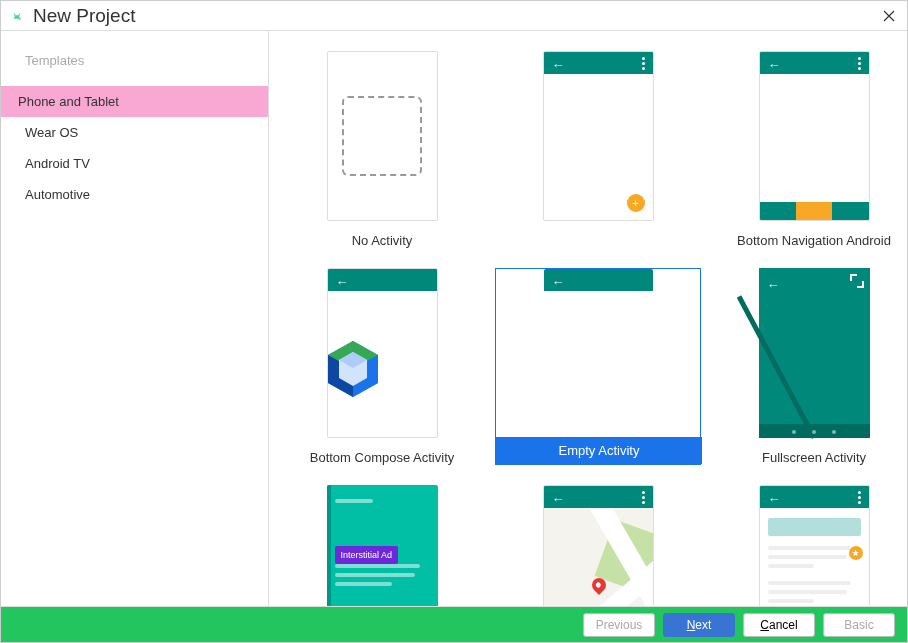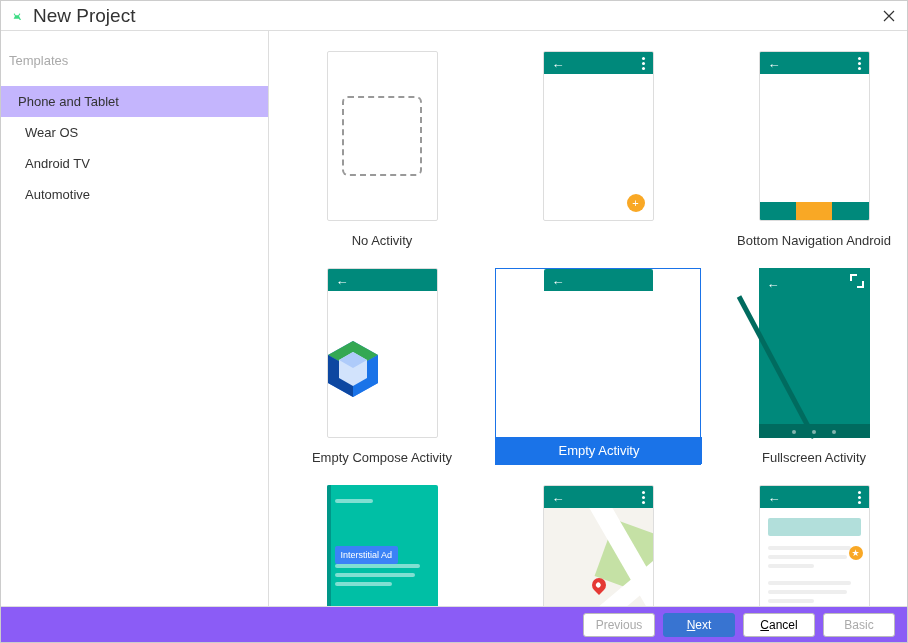--- a/index.html
+++ b/index.html
@@ -5,23 +5,23 @@
 * { margin: 0; padding: 0; box-sizing: border-box; }
 body { font-family: "Segoe UI", Arial, sans-serif; font-size: 13px; color: #333; background: #fff; width: 908px; height: 643px; overflow: hidden; border: 1px solid #ccc; }
 
 .titlebar { height: 30px; display: flex; align-items: center; padding: 0 8px; border-bottom: 1px solid #ddd; }
 .titlebar .logo { width: 16px; height: 16px; margin-right: 8px; }
 .titlebar .title { flex: 1; font-size: 19px; }
 .titlebar .close { width: 20px; height: 20px; display: flex; align-items: center; justify-content: center; cursor: pointer; }
 
 .main { display: flex; height: 575px; }
 .sidebar { width: 268px; border-right: 1px solid #ddd; padding-top: 22px; }
-.sidebar-header { color: #aaa; padding: 0 8px 18px; font-size: 13px; }
+.sidebar-header { color: #aaa; padding: 0 24px 18px; font-size: 13px; }
 .sidebar-item { padding: 8px 24px; cursor: pointer; font-size: 13px; }
-.sidebar-item.selected { background: #c4b5fd; padding-left: 17px; }
+.sidebar-item.selected { background: #f9a8d4; padding-left: 17px; }
 
 .content { flex: 1; overflow-y: auto; padding: 20px 10px 10px 10px; }
 .grid { display: grid; grid-template-columns: repeat(3, 1fr); gap: 10px 10px; }
 .card { display: flex; flex-direction: column; align-items: center; cursor: pointer; }
 .thumb-wrap { width: 206px; }
 .thumb { width: 111px; height: 170px; margin: 0 auto; border: 1px solid #ddd; border-radius: 2px; background: #fff; overflow: hidden; position: relative; }
 .card.selected .thumb-wrap { border: 1px solid #1a73e8; width: 206px; padding: 0; }
 .card.selected .thumb { margin: 0 auto; border: none; width: 109px; height: 168px; }
 .card-label { text-align: center; padding: 12px 4px 10px; font-size: 13px; color: #333; }
 .card.selected .card-label { background: #1a73e8; color: #fff; width: 206px; padding: 6px 4px; margin-top: 0; }
@@ -41,37 +41,37 @@
 .compose-logo { width: 50px; height: 56px; margin: 50px auto; position: relative; }
 
 .fullscreen-thumb { background: #00897b; position: relative; width: 111px; height: 170px; }
 .fullscreen-thumb .back { position: absolute; top: 8px; left: 8px; color: #fff; }
 .fullscreen-thumb .navdots { position: absolute; bottom: 4px; left: 0; right: 0; display: flex; justify-content: center; gap: 16px; }
 .fullscreen-thumb .navdots span { width: 4px; height: 4px; background: rgba(255,255,255,0.5); border-radius: 50%; }
 .fullscreen-thumb .navbar { position: absolute; bottom: 0; left: 0; right: 0; height: 14px; background: #006b5f; }
 
 .interstitial { background: #00bfa5; width: 111px; height: 170px; padding: 10px 8px; position: relative; border: none; }
 .interstitial .line { background: rgba(255,255,255,0.5); height: 4px; margin-bottom: 5px; border-radius: 2px; }
-.interstitial .badge { background: #3b82f6; color: #fff; font-size: 9px; padding: 4px 6px; border-radius: 2px; display: inline-block; margin: 38px 0 0; }
+.interstitial .badge { background: #6d28d9; color: #fff; font-size: 9px; padding: 4px 6px; border-radius: 2px; display: inline-block; margin: 38px 0 0; }
 .interstitial .vline { position: absolute; left: 0; top: 0; bottom: 0; width: 4px; background: #009688; }
 
 .map-thumb .mapbody { position: relative; height: 148px; background: #f5f3ee; overflow: hidden; }
 .map-thumb .road { position: absolute; background: #fff; }
 .map-thumb .r1 { width: 200px; height: 20px; top: 30px; left: -20px; transform: rotate(60deg); }
 .map-thumb .r2 { width: 200px; height: 18px; top: 80px; left: -20px; transform: rotate(-40deg); }
 .map-thumb .park { position: absolute; width: 60px; height: 60px; background: #c5e1a5; top: 20px; right: -10px; transform: rotate(20deg); }
 .map-thumb .pin { position: absolute; top: 70px; left: 48px; width: 14px; height: 14px; background: #e53935; border-radius: 50% 50% 50% 0; transform: rotate(-45deg); }
 .map-thumb .pin::after { content: ''; position: absolute; top: 4px; left: 4px; width: 5px; height: 5px; background: #fff; border-radius: 50%; }
 
 .list-thumb .body { padding: 10px 8px; position: relative; }
 .list-thumb .block { background: #b2dfdb; height: 18px; margin-bottom: 10px; border-radius: 2px; }
 .list-thumb .tline { background: #eee; height: 4px; margin-bottom: 5px; border-radius: 2px; }
 .list-thumb .star { position: absolute; top: 38px; right: 6px; width: 14px; height: 14px; background: #f9a825; border-radius: 50%; display: flex; align-items: center; justify-content: center; color: #fff; font-size: 9px; }
 
-.footer { height: 36px; border-top: 1px solid #ddd; display: flex; justify-content: flex-end; align-items: center; padding: 0 12px; gap: 8px; background: #8b5cf6; }
+.footer { height: 36px; border-top: 1px solid #ddd; display: flex; justify-content: flex-end; align-items: center; padding: 0 12px; gap: 8px; background: #22c55e; }
 .footer button { min-width: 72px; height: 24px; border: 1px solid #bbb; background: #fff; border-radius: 3px; font-size: 12px; cursor: pointer; }
 .footer button.primary { background: #3874d1; color: #fff; border-color: #3874d1; }
 .footer button.primary span { text-decoration: underline; }
 .footer button:disabled { color: #aaa; cursor: default; }
 
 .arrow-left::before { content: '←'; }
 .expand-icon { position: absolute; top: 6px; right: 6px; width: 14px; height: 14px; }
 .expand-icon::before, .expand-icon::after { content: ''; position: absolute; width: 5px; height: 5px; border: 2px solid #fff; }
 .expand-icon::before { top: 0; left: 0; border-right: none; border-bottom: none; }
 .expand-icon::after { bottom: 0; right: 0; border-left: none; border-top: none; }
@@ -158,21 +158,21 @@
           <svg class="compose-logo" viewBox="0 0 100 112">
             <polygon fill="#4285f4" points="50,0 100,28 100,84 50,112 0,84 0,28"></polygon>
             <polygon fill="#34a853" points="50,0 100,28 50,56 0,28"></polygon>
             <polygon fill="#1a73e8" points="50,56 100,28 100,84 50,112"></polygon>
             <polygon fill="#0d47a1" points="50,56 50,112 0,84 0,28"></polygon>
             <polygon fill="#d2e3fc" points="50,22 78,38 78,74 50,90 22,74 22,38"></polygon>
             <polygon fill="#aecbfa" points="50,22 78,38 50,54 22,38"></polygon>
           </svg>
         </div>
           </div>
-        <div class="card-label">Empty Compose Activity</div>
+        <div class="card-label">Bottom Compose Activity</div>
       </div>
 
       <div class="card selected">
         <div class="thumb-wrap">
             <div class="thumb">
           <div class="appbar">
             <span class="back arrow-left"></span>
           </div>
         </div>
         <div class="card-label">Empty Activity</div>

